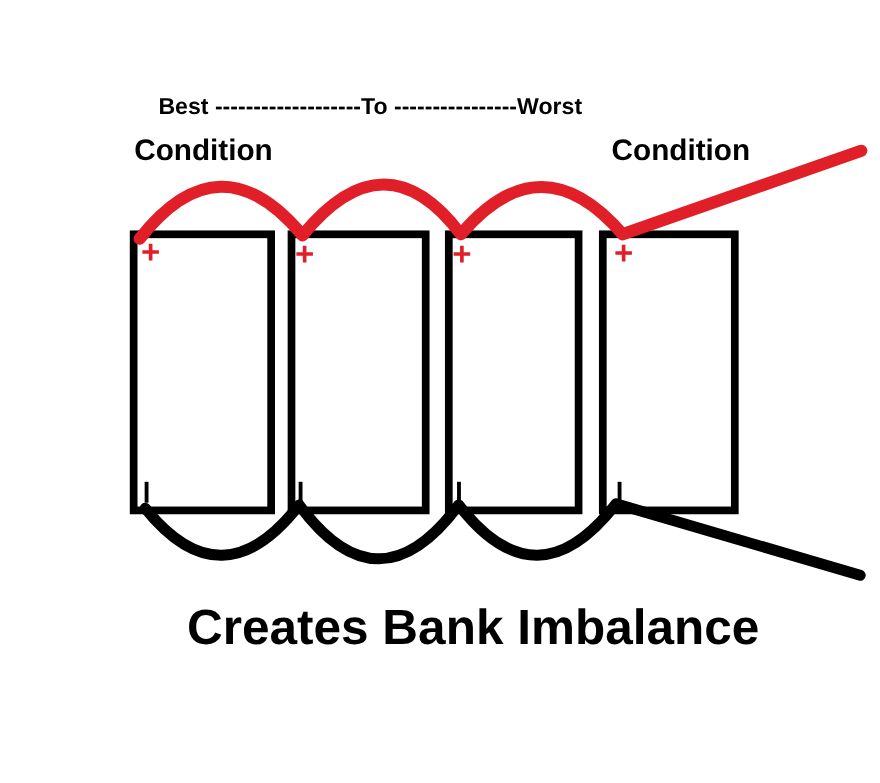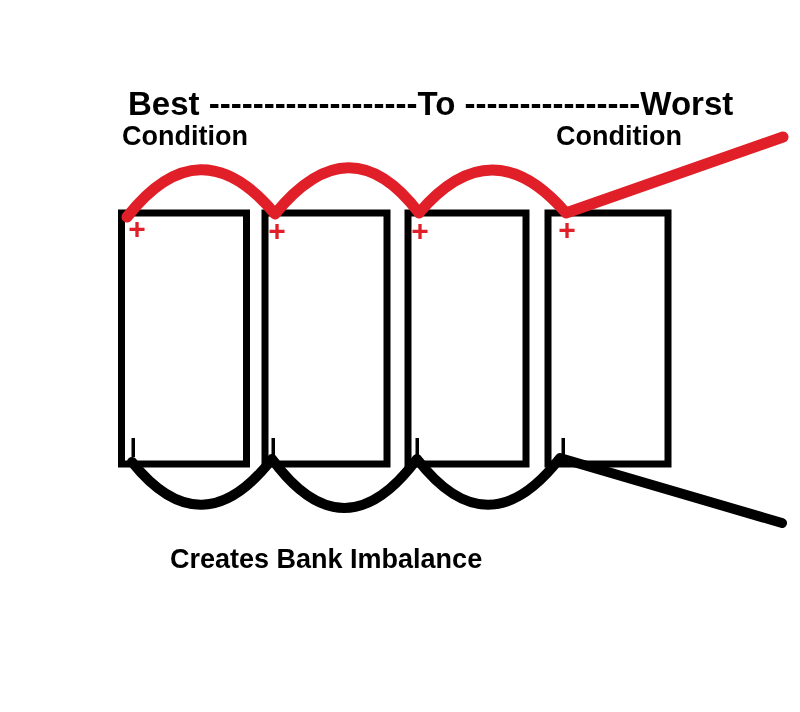--- a/index.html
+++ b/index.html
@@ -15,24 +15,24 @@
     font-family: "Liberation Sans", sans-serif;
     overflow: hidden;
   }
   .txt {
     position: absolute;
     font-weight: 700;
     color: var(--text, #000000);
     white-space: nowrap;
     line-height: 1.1;
   }
-  .scale-line   { left: 128px; top: 86px;  font-size: 33px; }
+  .scale-line   { left: 144px; top: 86px;  font-size: 21px; }
   .cond-left    { left: 122px; top: 122px; font-size: 27px; }
   .cond-right   { left: 556px; top: 122px; font-size: 27px; }
-  .caption      { left: 170px; top: 545px; font-size: 27px; }
+  .caption      { left: 170px; top: 545px; font-size: 45px; }
   svg.diagram {
     position: absolute;
     left: 0; top: 0;
     width: 800px;
     height: 712px;
   }
   .battery {
     fill: #ffffff;
     stroke: var(--battery-outline, #000000);
     stroke-width: 7;

